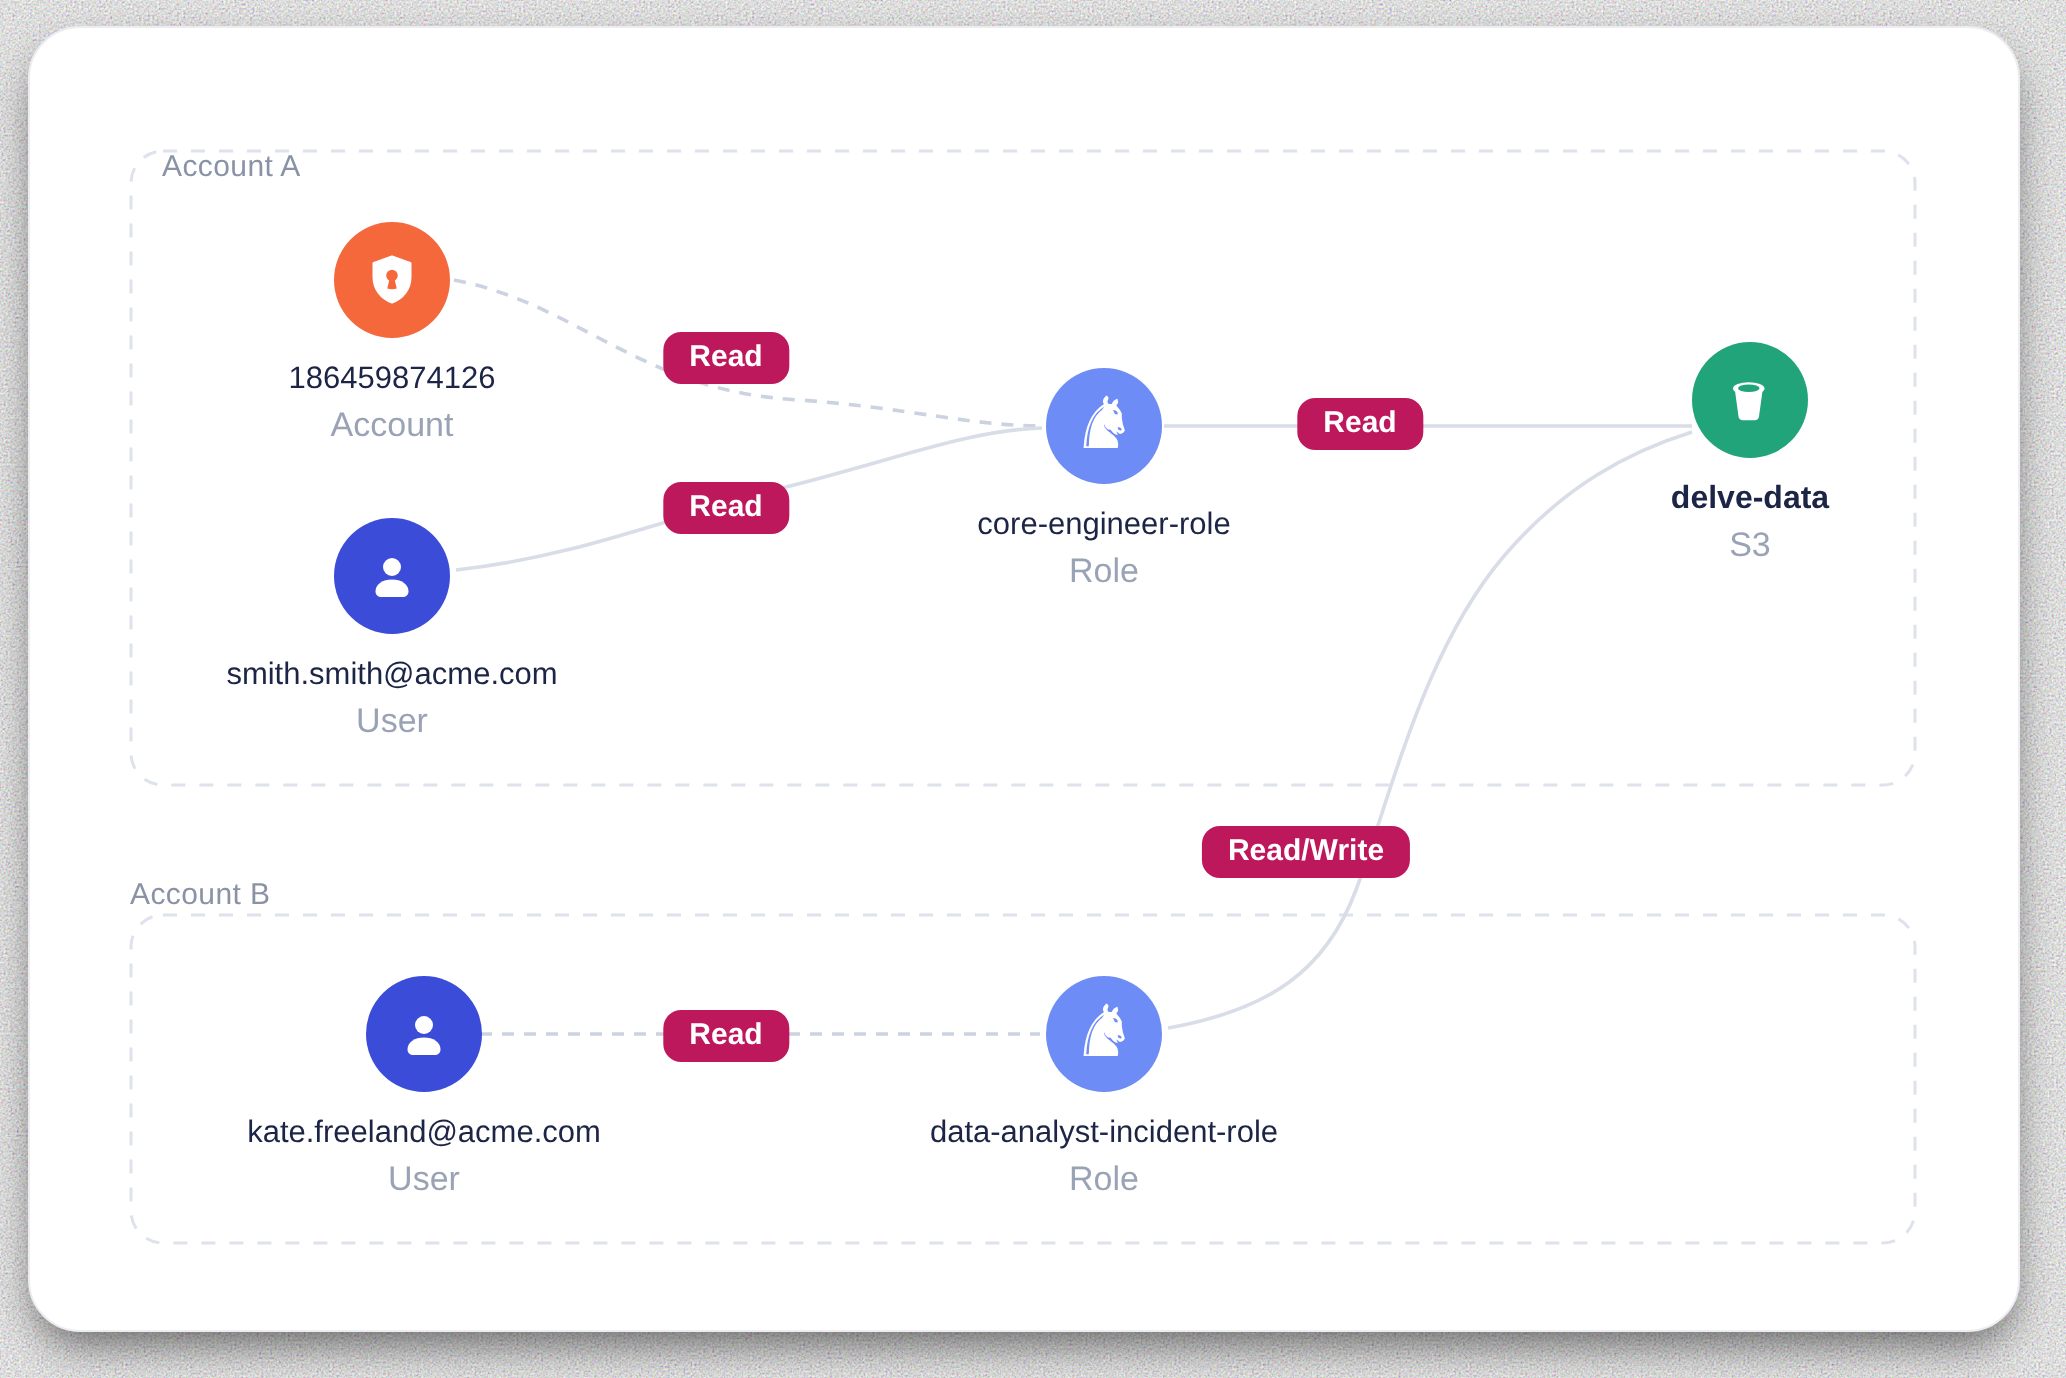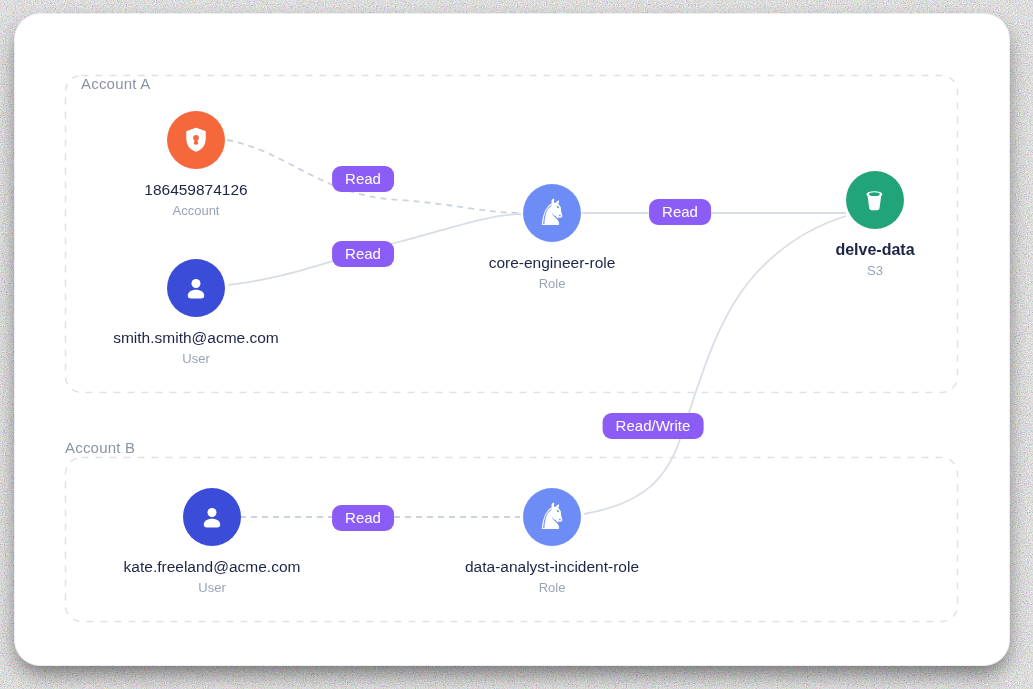--- a/index.html
+++ b/index.html
@@ -53,43 +53,44 @@
   .circle.green   { background: #22a47b; }
   .node .title {
     margin-top: 12px;
     font-size: 15.5px;
     font-weight: 500;
     color: #1c2546;
   }
   .node .title.bold { font-weight: 700; font-size: 16px; }
   .node .subtitle {
     margin-top: 4px;
-    font-size: 13px;
+    font-size: 17px;
     color: #9aa3b6;
   }
   .knight-glyph {
     font-family: "DejaVu Sans", sans-serif;
     color: #ffffff;
     font-size: 36px;
     line-height: 58px;
     display: inline-block;
     transform: scaleX(-1);
     user-select: none;
   }
   .edge-pill {
     position: absolute;
     transform: translate(-50%, -50%);
-    background: #8b5cf6;
+    background: #be185d;
     color: #ffffff;
     font-size: 15px;
     line-height: 20px;
     padding: 3px 13px;
     border-radius: 9px;
     z-index: 5;
     white-space: nowrap;
+    font-weight: bold;
   }
 </style>
 </head>
 <body>
 
 <svg class="noise-bg" width="1033" height="689" xmlns="http://www.w3.org/2000/svg">
   <filter id="staticNoise" x="0" y="0" width="100%" height="100%">
     <feTurbulence type="fractalNoise" baseFrequency="0.9" numOctaves="2" seed="7" stitchTiles="stitch"></feTurbulence>
     <feColorMatrix type="matrix" values="2.4 0 0 0 -0.7  0 2.4 0 0 -0.7  0 0 2.4 0 0 -0.7  0 0 0 0 1"></feColorMatrix>
   </filter>

